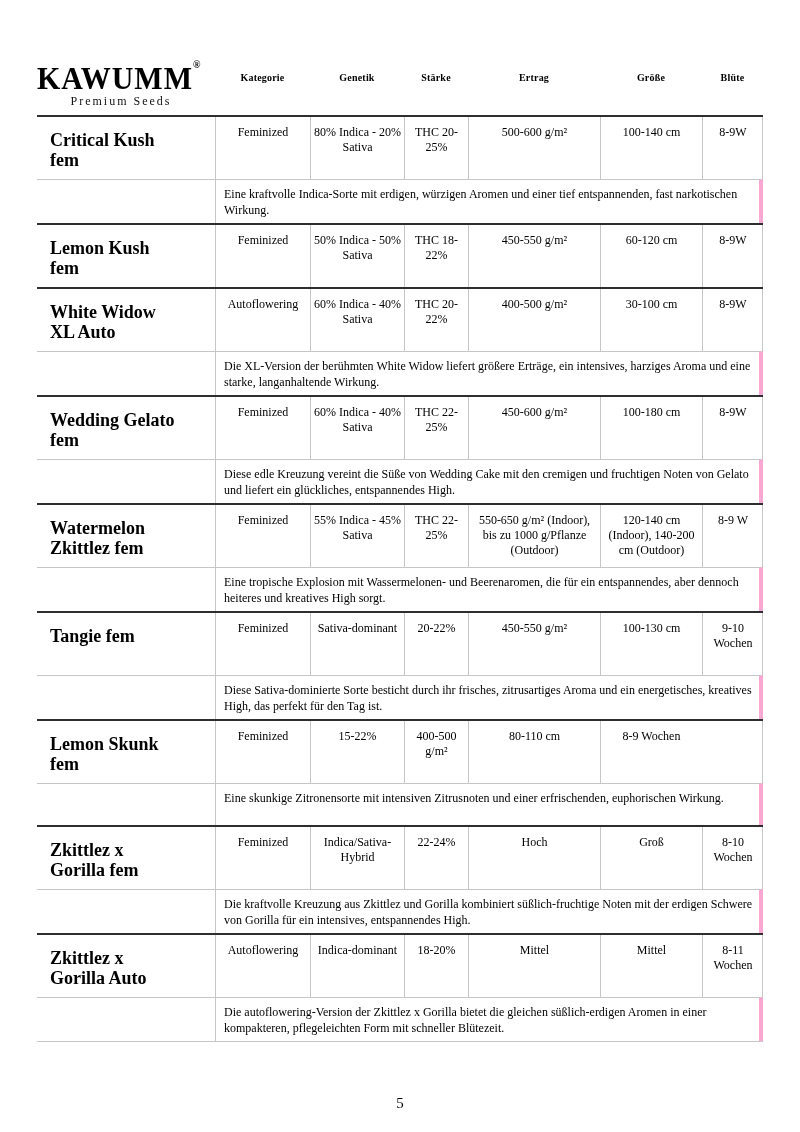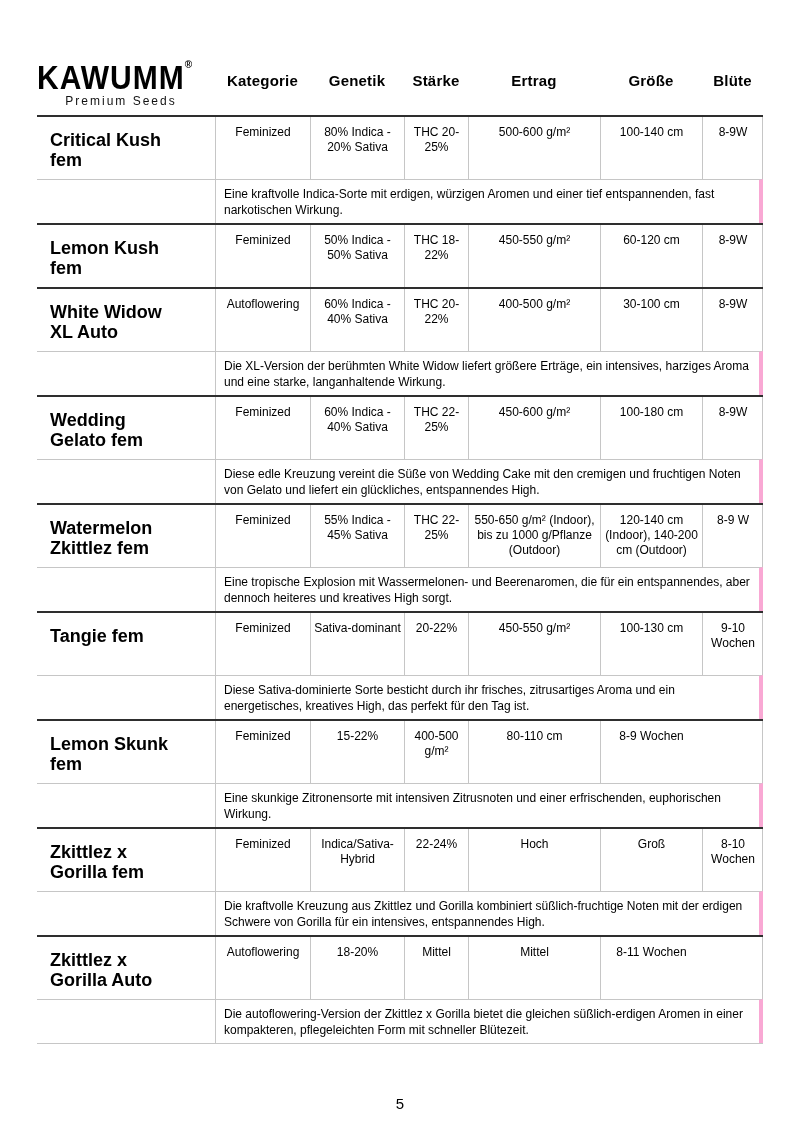--- a/index.html
+++ b/index.html
@@ -1,24 +1,24 @@
 <!DOCTYPE html>
 <html><head>
 <meta charset="utf-8">
 <style>
   html,body { margin:0; padding:0; background:#ffffff; }
   .page {
     position:relative; width:800px; height:1132px; background:#ffffff;
-    font-family:Liberation Sans, sans-serif; color:#000; overflow:hidden;
+    font-family:Liberation Serif, serif; color:#000; overflow:hidden;
   }
   .table-wrap { position:absolute; left:37px; top:55px; width:726px; }
 
   
   .table-header { display:grid; grid-template-columns:178px 95px 94px 64px 132px 102px 61px; height:60px; }
-  .col-head { font-weight:bold; font-size:15px; text-align:center; padding-top:17px; letter-spacing:0.2px; }
+  .col-head { font-weight:bold; font-size:10px; text-align:center; padding-top:17px; letter-spacing:0.2px; }
   .logo-cell { padding-top:6px; }
   .logo-row { white-space:nowrap; }
   .logo-text { font-weight:bold; font-size:30px; letter-spacing:1px; transform:scaleY(1.08); display:inline-block; }
   .logo-reg { font-size:10px; vertical-align:top; position:relative; top:-2px; font-weight:bold; }
   .logo-tagline { font-size:12px; letter-spacing:2px; color:#111; margin-top:-1px; width:168px; text-align:center; }
 
   
   .table-body { border-bottom:1px solid #c6c6c6; }
   .strain-section { border-top:2px solid #2e2e2e; }
   .data-row { display:grid; grid-template-columns:178px 95px 94px 64px 132px 102px 61px; min-height:62px; border-right:1px solid #c6c6c6; }
@@ -175,20 +175,21 @@
         <div class="desc-row">
           <div></div>
           <div class="desc">Die kraftvolle Kreuzung aus Zkittlez und Gorilla kombiniert süßlich-fruchtige Noten mit der erdigen Schwere von Gorilla für ein intensives, entspannendes High.</div>
         </div>
       </section>
 
       <section class="strain-section">
         <div class="data-row">
           <div class="cell name"><span>Zkittlez x Gorilla Auto</span></div>
           <div class="cell">Autoflowering</div>
+          <div class="cell">Indica-dominant</div>
           <div class="cell">18-20%</div>
           <div class="cell">Mittel</div>
           <div class="cell">Mittel</div>
           <div class="cell">8-11 Wochen</div>
         </div>
         <div class="desc-row">
           <div></div>
           <div class="desc">Die autoflowering-Version der Zkittlez x Gorilla bietet die gleichen süßlich-erdigen Aromen in einer kompakteren, pflegeleichten Form mit schneller Blütezeit.</div>
         </div>
       </section>

